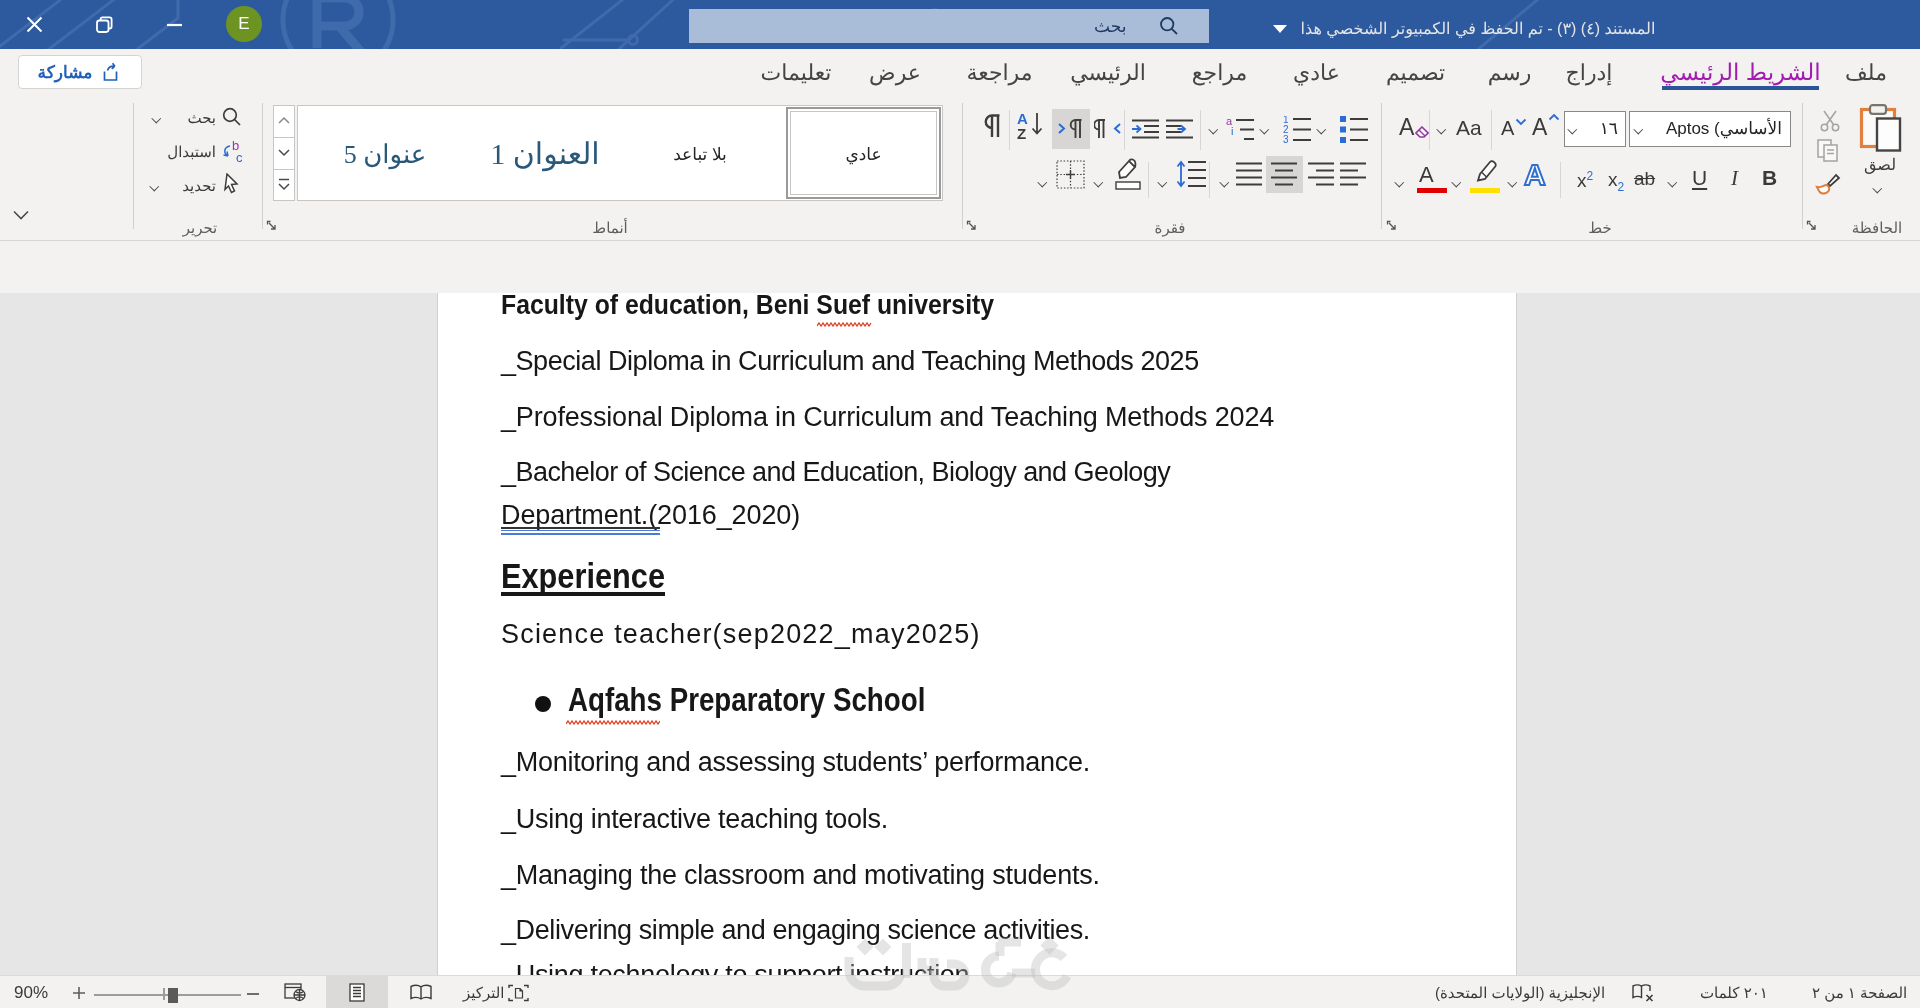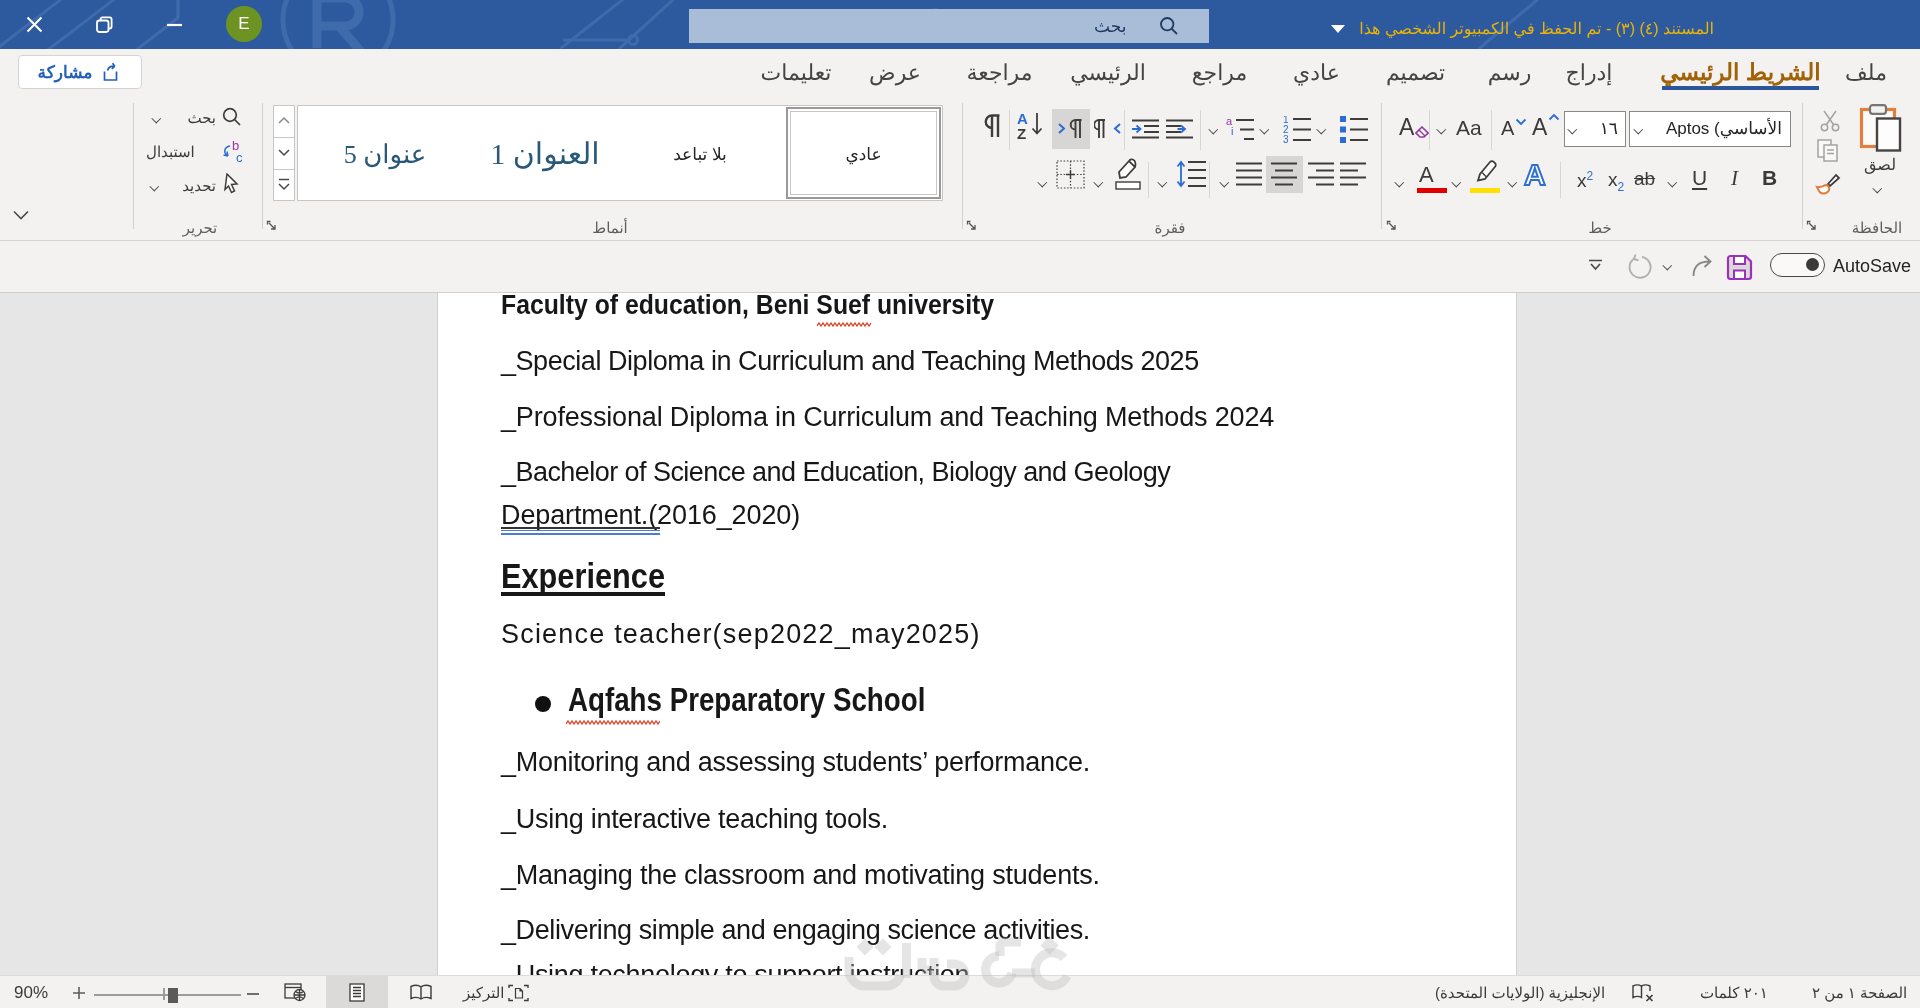--- a/index.html
+++ b/index.html
@@ -5,26 +5,26 @@
 html,body{width:1920px;height:1008px;overflow:hidden}
 body{font-family:"Liberation Sans",sans-serif;-webkit-font-smoothing:antialiased}
 #app{position:relative;width:1920px;height:1008px;background:#f3f2f1}
 .abs{position:absolute}
 
 #titlebar{position:absolute;left:0;top:0;width:1920px;height:49px;background:#2d5a9e;overflow:hidden}
 #titlebar .wicon{position:absolute;top:0;height:49px;display:flex;align-items:center;justify-content:center}
 #email{position:absolute;left:273px;top:0;height:49px;display:flex;align-items:center;color:#fff;font-size:18px}
 #avatar{position:absolute;left:226px;top:6px;width:36px;height:36px;border-radius:50%;background:#6d9422;color:#fff;font-size:17px;display:flex;align-items:center;justify-content:center}
 #searchbox{position:absolute;left:689px;top:9px;width:520px;height:34px;background:#a9bdd8}
-#dtitle{position:absolute;left:1214px;top:0;width:500px;height:57px;display:flex;align-items:center;justify-content:flex-start;color:#eab308;font-size:16px;direction:rtl}
+#dtitle{position:absolute;left:1214px;top:0;width:500px;height:57px;display:flex;align-items:center;justify-content:center;color:#e5e5e5;font-size:16px;direction:rtl}
 #dtitle .tri{margin-right:14px;width:0;height:0;border-left:7px solid transparent;border-right:7px solid transparent;border-top:8px solid #fff}
 
 #tabsrow{position:absolute;left:0;top:49px;width:1920px;height:47px;background:#f3f2f1}
 .tab{position:absolute;top:0;height:47px;display:flex;align-items:center;justify-content:center;font-size:22px;color:#444;direction:rtl;white-space:nowrap}
-#tab-home{font-weight:bold;color:#a16207;font-size:23px}
+#tab-home{font-weight:normal;color:#a21caf;font-size:23px}
 #tabline{position:absolute;top:37px;height:4px;background:#2b579a}
 #sharebtn{position:absolute;left:18px;top:6px;width:124px;height:34px;background:#fff;border:1px solid #d6d4d2;border-radius:4px;display:flex;align-items:center;justify-content:center;color:#2160b8;font-weight:bold;font-size:17px;direction:rtl}
 
 #ribbon{position:absolute;left:0;top:96px;width:1920px;height:145px;background:#f3f2f1;border-bottom:1px solid #d8d6d4}
 .vsep{position:absolute;top:7px;width:1px;height:126px;background:#d1cfcd}
 .isep{position:absolute;width:1px;background:#d8d6d4}
 .glabel{position:absolute;top:123px;font-size:15px;color:#605e5c;text-align:center;direction:rtl}
 .launcher{position:absolute;top:124px;width:12px;height:12px}
 .chev{position:absolute;width:10px;height:10px}
 .chev:after{content:"";position:absolute;left:1.2px;top:1.5px;width:5.5px;height:5.5px;border-right:1.7px solid #4a4a48;border-bottom:1.7px solid #4a4a48;transform:rotate(45deg)}
@@ -348,51 +348,29 @@
         <circle cx="8" cy="8" r="6.3" fill="none" stroke="#3e3d3b" stroke-width="1.7"></circle>
         <path d="M12.5 12.5 L18 18" stroke="#3e3d3b" stroke-width="1.7"></path>
       </svg>
   <div class="rtxt" style="left:146px;top:13px;width:70px;text-align:right;font-size:15px">بحث</div>
   <div class="chev" style="left:152px;top:17px"></div>
   <svg class="ricon" style="left:220px;top:44px" width="24" height="24" viewBox="0 0 24 24">
         <text x="12" y="10" font-size="13" fill="#9637a5" font-family="Liberation Sans">b</text>
         <text x="16" y="22" font-size="13" fill="#2b6cd4" font-family="Liberation Sans">c</text>
         <path d="M10 6 C4 7 3 13 8 16 M8 16 l-4.5-1 M8 16 l-1-4.5" fill="none" stroke="#2b6cd4" stroke-width="1.5"></path>
       </svg>
-  <div class="rtxt" style="left:146px;top:47px;width:70px;text-align:left;font-size:15px">استبدال</div>
+  <div class="rtxt" style="left:146px;top:47px;width:70px;text-align:right;font-size:15px">استبدال</div>
   <svg class="ricon" style="left:222px;top:77px" width="17" height="21" viewBox="0 0 17 21">
         <path d="M5 1 L15 11 L9.5 11.5 L12.5 18 L9.5 19.5 L6.5 13 L3 16.5 Z" fill="#fff" stroke="#3e3d3b" stroke-width="1.5"></path>
       </svg>
   <div class="rtxt" style="left:146px;top:81px;width:70px;text-align:right;font-size:15px">تحديد</div>
   <div class="chev" style="left:150px;top:85px"></div>
 
 </div>
 
-<div id="qat">
-  <div class="abs" style="left:1833px;top:14px;font-size:18px;color:#252423">AutoSave</div>
-  <div class="abs" style="left:1770px;top:11px;width:55px;height:24px;border:1.6px solid #4a4946;border-radius:12px;background:#faf9f8">
-    <div class="abs" style="left:35px;top:3.8px;width:13px;height:13px;border-radius:50%;background:#3b3a39"></div>
-  </div>
-  <svg class="abs" style="left:1726px;top:12px" width="27" height="27" viewBox="0 0 27 27">
-        <path d="M2 4.5 a2.5 2.5 0 0 1 2.5-2.5 H19.5 L25 7.5 V22.5 a2.5 2.5 0 0 1-2.5 2.5 H4.5 A2.5 2.5 0 0 1 2 22.5 Z" fill="#dbd9d7" stroke="#9b30ba" stroke-width="2.2"></path>
-        <rect x="8" y="2" width="11" height="8" fill="#fff" stroke="#9b30ba" stroke-width="2"></rect>
-        <rect x="8" y="16.5" width="11" height="8.5" fill="#fff" stroke="#9b30ba" stroke-width="2"></rect>
-      </svg>
-  <svg class="abs" style="left:1690px;top:13px" width="24" height="24" viewBox="0 0 24 24">
-        <path d="M3.5 21 C3.5 11 9 6.5 19.5 6.5 M14.5 1 L20.5 6.5 L14.5 12" fill="none" stroke="#8a8886" stroke-width="1.9"></path>
-      </svg>
-  <div class="chev" style="left:1663px;top:18px"></div>
-  <svg class="abs" style="left:1626px;top:12px" width="26" height="26" viewBox="0 0 26 26">
-        <path d="M8.2 4.5 A10.5 10.5 0 1 0 16 2.9" fill="none" stroke="#b3b1af" stroke-width="1.9"></path>
-        <path d="M9.5 0.5 L8 5 L12.5 6.3" fill="none" stroke="#b3b1af" stroke-width="1.9"></path>
-      </svg>
-  <svg class="abs" style="left:1588px;top:17px" width="15" height="13" viewBox="0 0 15 13">
-        <path d="M1 1.5 h13 M3 5 l4.5 5 4.5-5" fill="none" stroke="#4a4a48" stroke-width="1.7"></path>
-      </svg>
-</div>
 
 <div id="doc">
   <div id="page">
     <div id="content">
       <div class="ln" style="top:58px;font-weight:bold;transform:scaleX(0.918)">Faculty of education, Beni Suef university</div>
       <div class="ln" style="top:114px;letter-spacing:-0.45px">_Special Diploma in Curriculum and Teaching Methods 2025</div>
       <div class="ln" style="top:170px;letter-spacing:-0.16px">_Professional Diploma in Curriculum and Teaching Methods 2024</div>
       <div class="ln" style="top:225px;letter-spacing:-0.55px">_Bachelor of Science and Education, Biology and Geology</div>
       <div class="ln" style="top:268px;letter-spacing:-0.12px">Department.(2016_2020)</div>
       <div class="ln" style="top:324px;font-weight:bold;font-size:35px;text-decoration:underline;text-underline-offset:4px;text-decoration-thickness:3.5px;text-decoration-skip-ink:none;transform:scaleX(0.878)">Experience</div>

